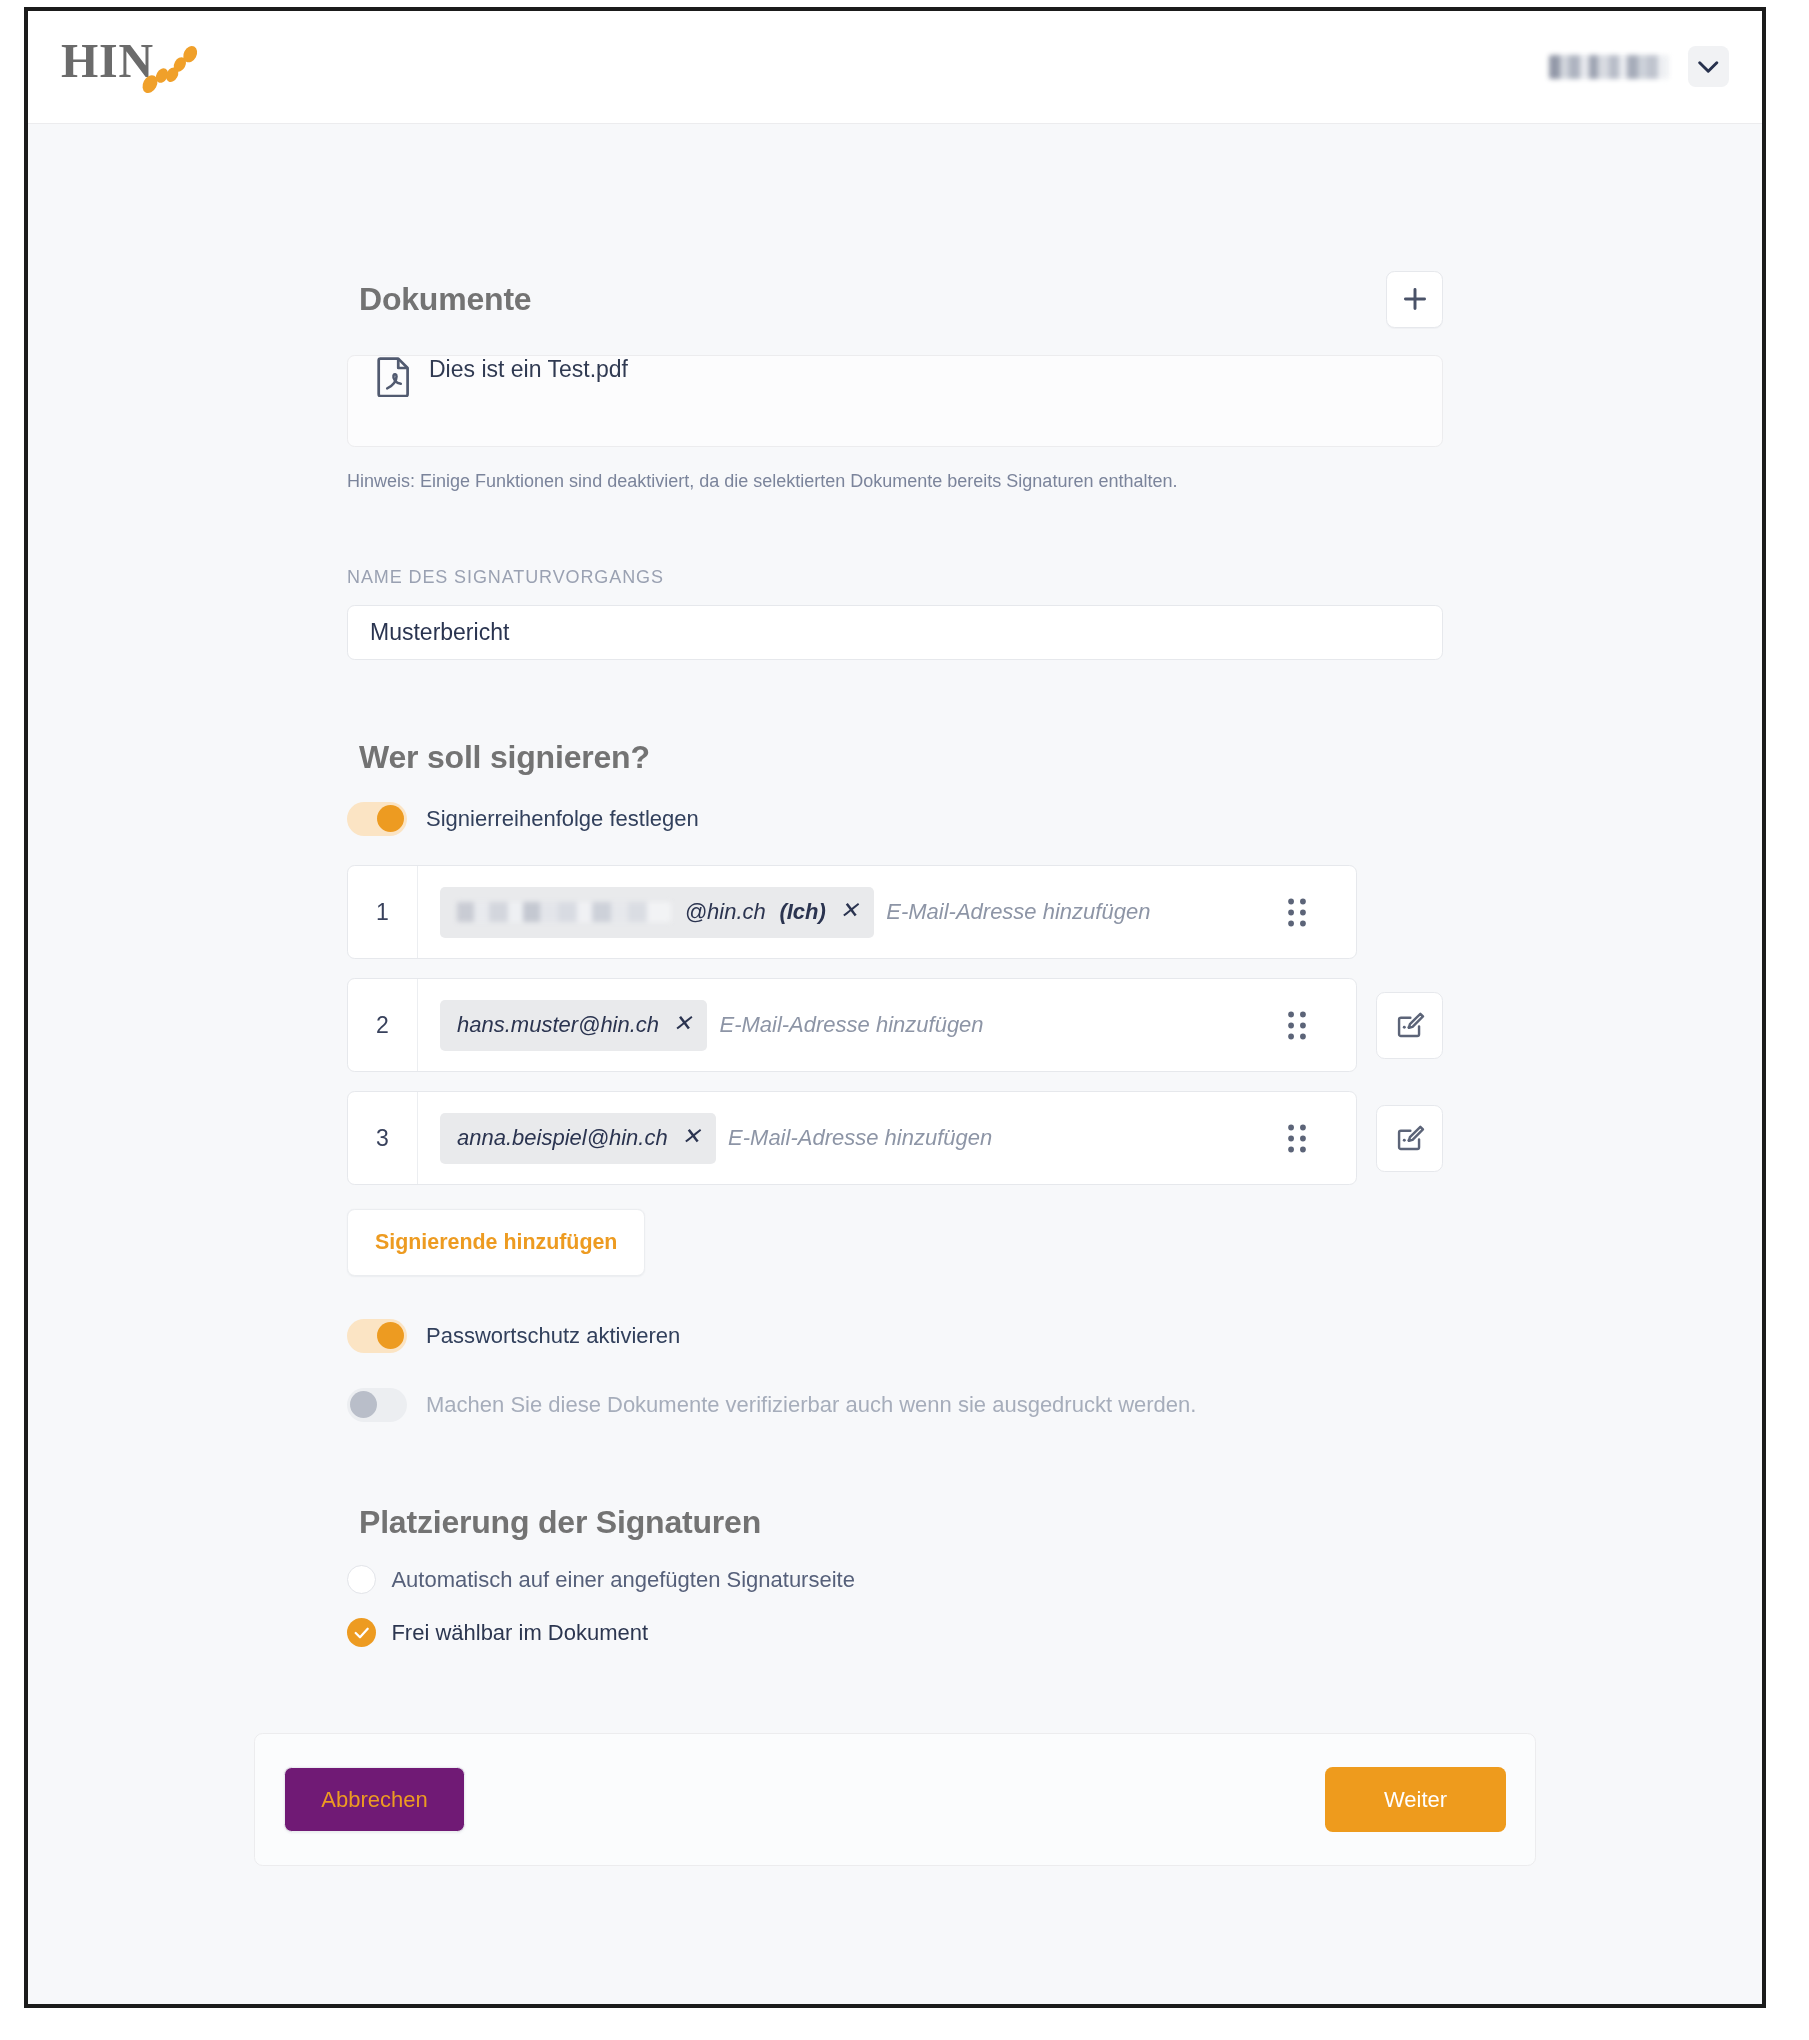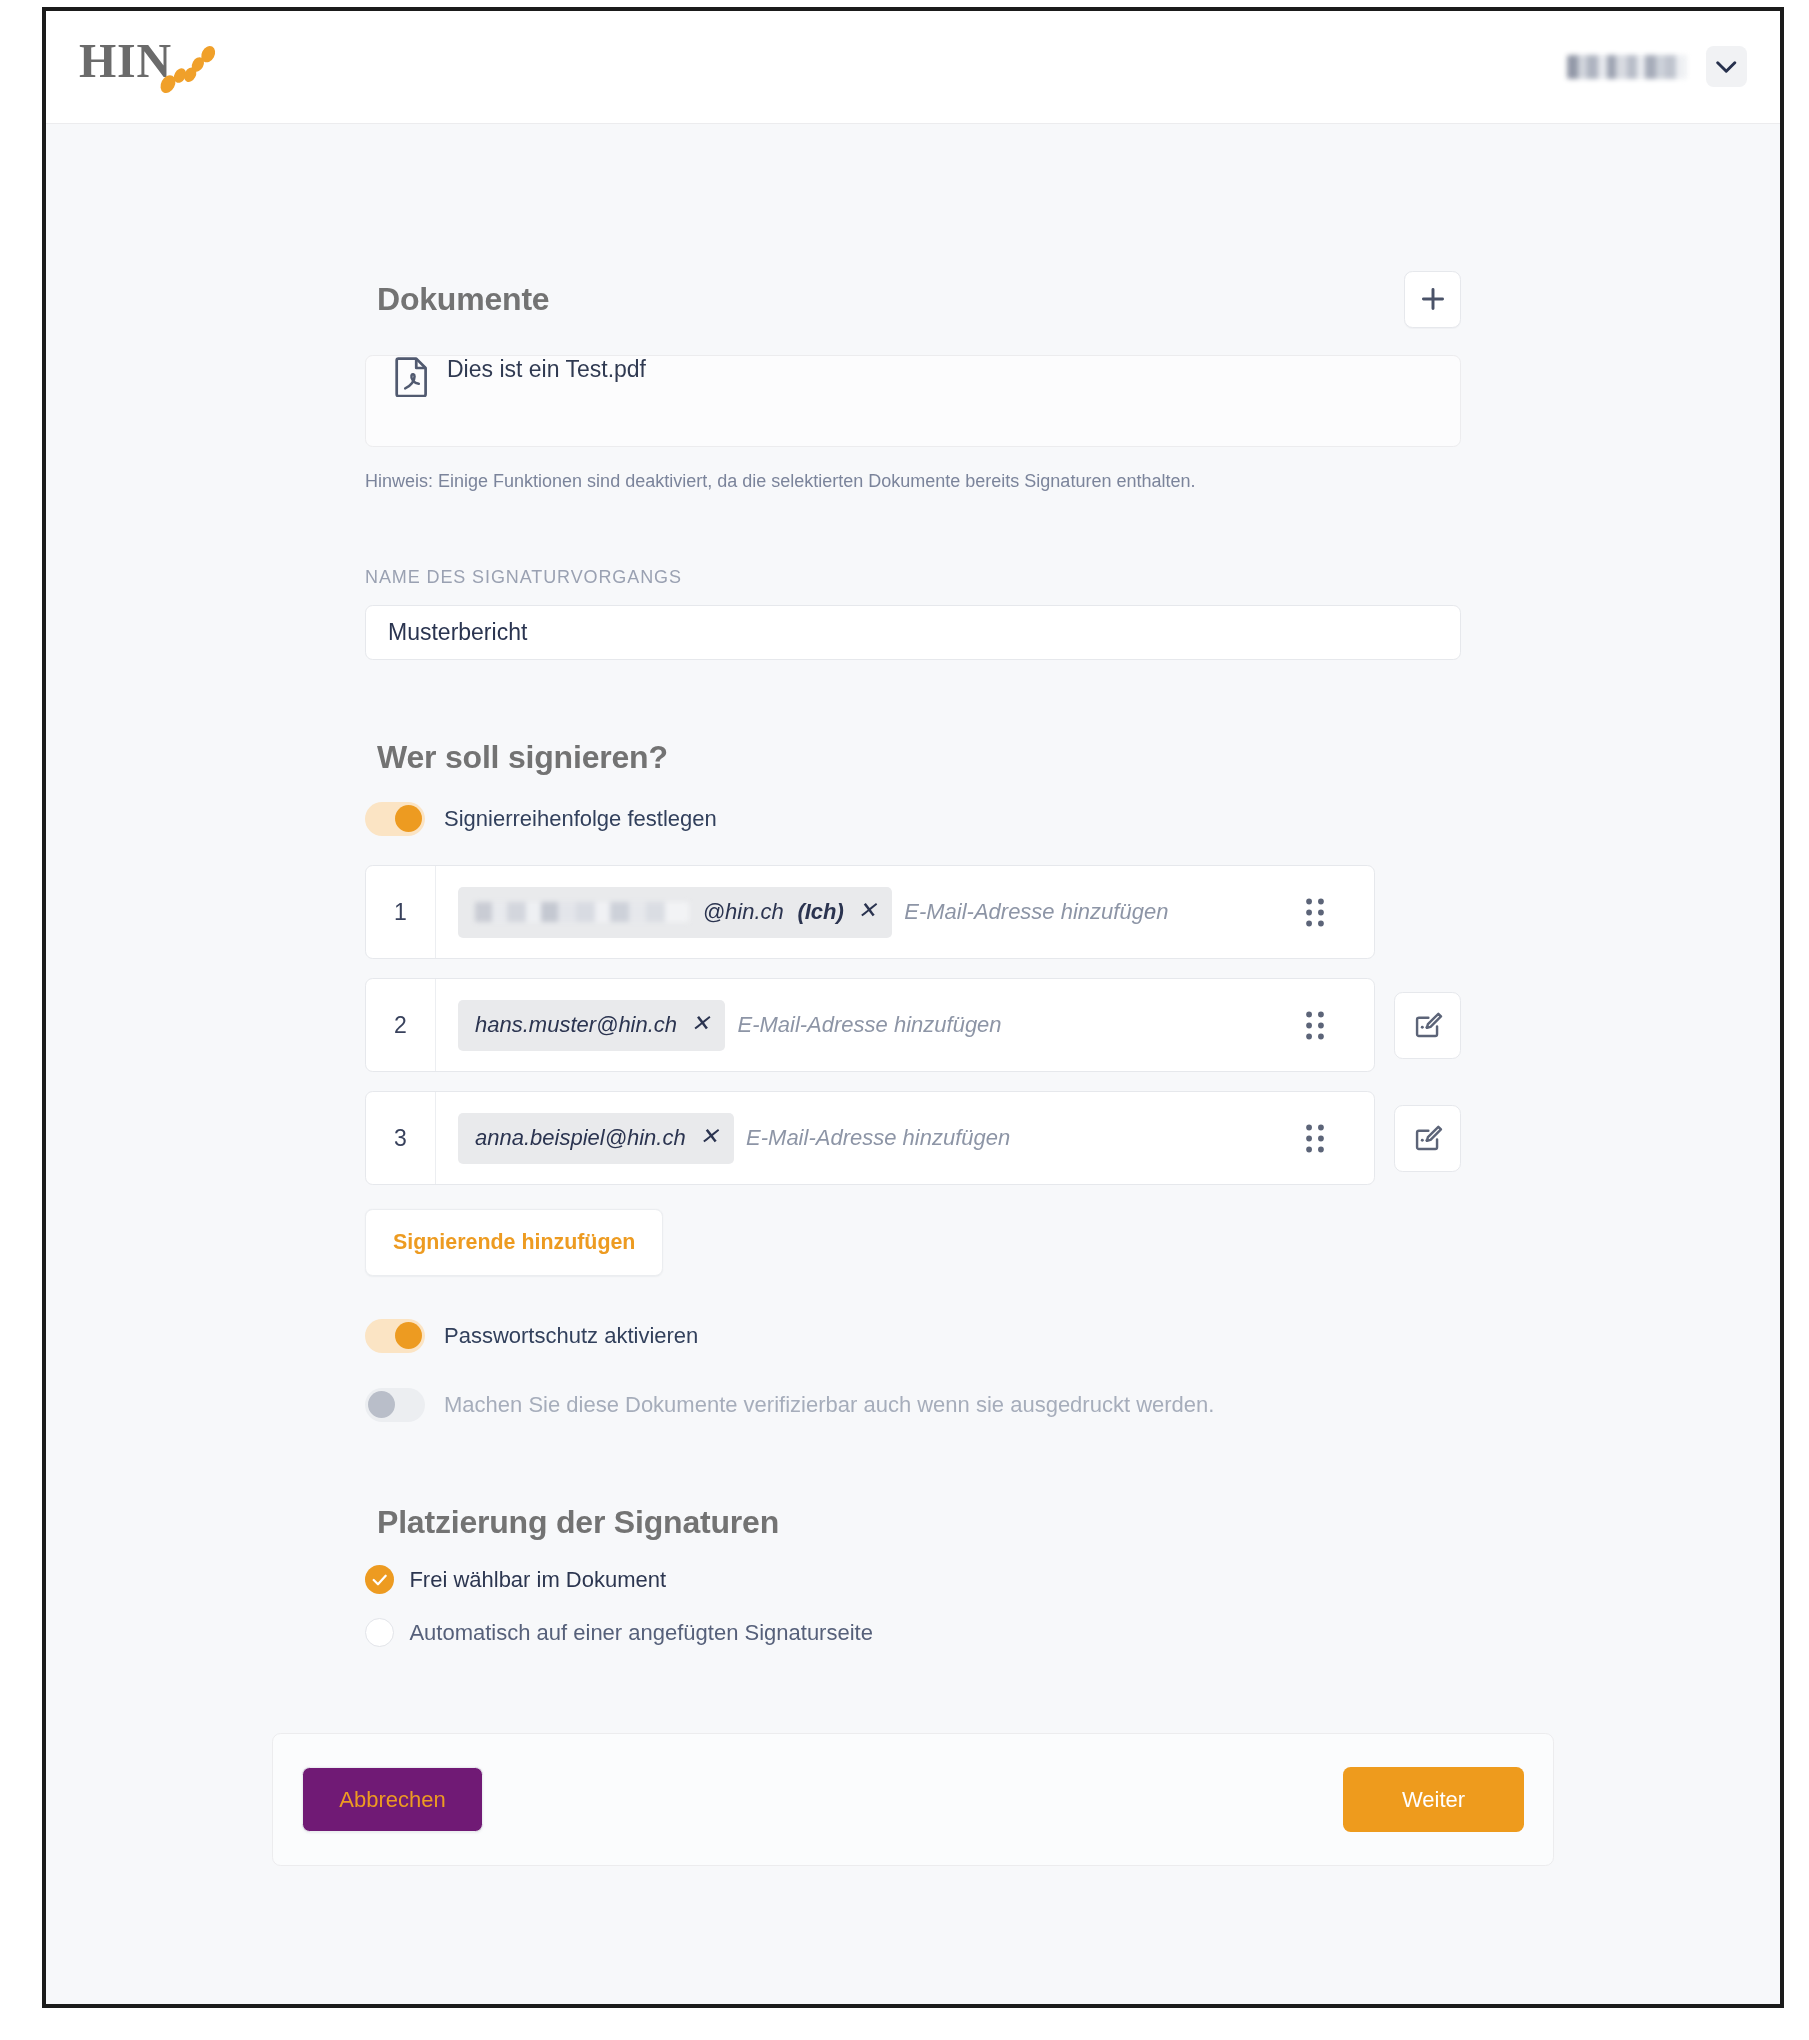--- a/index.html
+++ b/index.html
@@ -8,21 +8,21 @@
     width: 1810px;
     height: 2041px;
     background: #ffffff;
     font-family: "Liberation Sans", sans-serif;
     -webkit-font-smoothing: antialiased;
   }
 
   
   .screen-frame {
     position: absolute;
-    left: 42px;
+    left: 24px;
     top: 6.8px;
     width: 1742px;
     height: 2001px;
     border: 4.3px solid #1b1b1b;
     background: #f7f8fa;
     overflow: hidden;
   }
 
   
   .topbar {
@@ -455,32 +455,32 @@
               <div class="knob"></div>
             </div>
           <span class="toggle-label disabled">Machen Sie diese Dokumente verifizierbar auch wenn sie ausgedruckt werden.</span>
         </div>
       </div>
 
       <div class="block-3">
         <h2 class="title">Platzierung der Signaturen</h2>
 
         <div class="radio-row">
+          <div class="radio unsel"></div>
+          <span class="radio-label muted">Automatisch auf einer angefügten Signaturseite</span>
+        </div>
+
+        <div class="radio-row">
           <div class="radio sel">
             <svg width="15.4" height="12" viewBox="0 0 18 14">
               <path d="M2 7 L7 12 L16 2" fill="none" stroke="#ffffff" stroke-width="2.6" stroke-linecap="round" stroke-linejoin="round"></path>
             </svg>
           </div>
           <span class="radio-label">Frei wählbar im Dokument</span>
         </div>
-
-        <div class="radio-row">
-          <div class="radio unsel"></div>
-          <span class="radio-label muted">Automatisch auf einer angefügten Signaturseite</span>
-        </div>
       </div>
 
     </div>
 
     <div class="footer-card">
       <button class="btn-cancel">Abbrechen</button>
       <button class="btn-next">Weiter</button>
     </div>
 
   </div>

